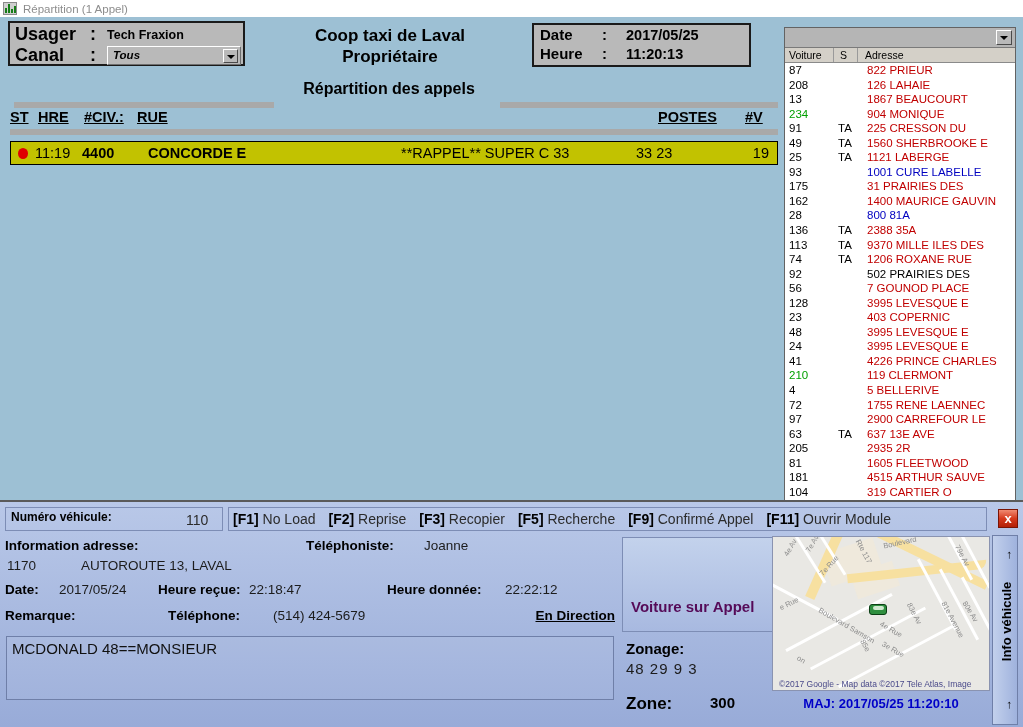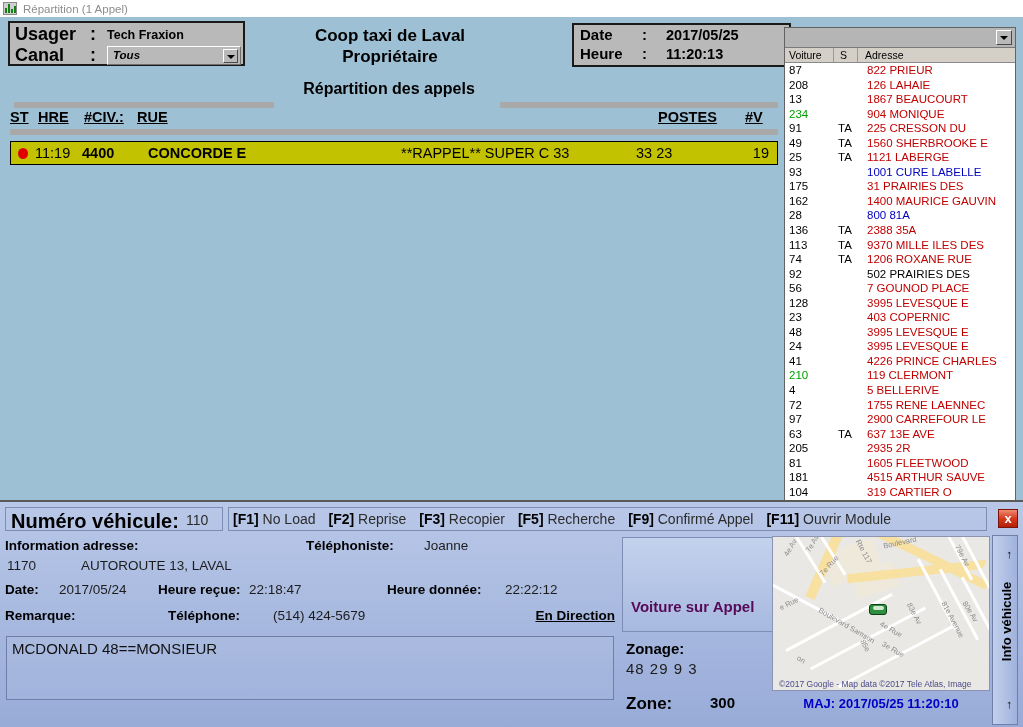--- a/index.html
+++ b/index.html
@@ -41,21 +41,21 @@
     box-sizing:border-box;}
   .canal-select .arrow:after{content:"";position:absolute;left:3px;top:5px;border-left:4px solid transparent;
     border-right:4px solid transparent;border-top:4px solid #000;}
 
   
   .proprio{position:absolute;left:255px;top:8px;width:270px;text-align:center;}
   .proprio div{font-size:17px;font-weight:bold;color:#000;line-height:21px;}
 
   
   .date-box{position:absolute;left:532px;top:6px;width:219px;height:44px;background:#b9b9b9;
-    border:2px solid #1a1a1a;box-sizing:border-box;margin-left:40px;}
+    border:2px solid #1a1a1a;box-sizing:border-box;}
   .date-lbl{position:absolute;left:6px;font-size:15px;font-weight:bold;color:#000;}
   .date-lbl.l1{top:1px;} .date-lbl.l2{top:20px;}
   .date-colon{position:absolute;left:68px;font-size:15px;font-weight:bold;color:#000;}
   .date-colon.l1{top:1px;} .date-colon.l2{top:20px;}
   .date-val{position:absolute;left:92px;font-size:14.5px;font-weight:bold;color:#000;}
   .date-val.l1{top:2px;} .date-val.l2{top:21px;}
 
   
   .rep-title{position:absolute;left:0;top:63px;width:778px;text-align:center;font-size:16px;font-weight:bold;color:#000;}
   .bar-l{position:absolute;left:14px;top:85px;width:260px;height:6px;background:#a9a9a9;}
@@ -101,21 +101,21 @@
   .rrow .v{position:absolute;left:4px;color:#000;}
   .rrow .s{position:absolute;left:53px;color:#000;}
   .rrow .a{position:absolute;left:82px;}
 
   
   .bpanel{position:absolute;left:0;top:500px;width:1023px;height:227px;
     background:linear-gradient(to bottom,#b9c8e8 0%,#98abd8 100%);
     border-top:2px solid #5a5a5a;box-sizing:border-box;}
   .veh-box{position:absolute;left:5px;top:5px;width:218px;height:24px;background:transparent;
     border:1px solid #7d8db5;box-sizing:border-box;}
-  .veh-box .lbl{position:absolute;left:5px;top:2px;font-size:20px;font-weight:bold;color:#000;}
+  .veh-box .lbl{position:absolute;left:5px;top:2px;font-size:12px;font-weight:bold;color:#000;}
   .veh-box .val{position:absolute;left:180px;top:4px;font-size:14px;color:#2b2b2b;}
   .fkeys{position:absolute;left:228px;top:5px;right:36px;height:24px;border:1px solid #7d8db5;box-sizing:border-box;
     font-size:14px;color:#2b2b2b;white-space:nowrap;padding-top:3px;padding-left:4px;}
   .fkeys b{color:#000;}
   .fkeys .fk{margin-right:13px;}
   .closebtn{position:absolute;right:5px;top:7px;width:20px;height:19px;
     background:linear-gradient(to bottom,#f08a72 0%,#d63a1e 50%,#b22008 100%);
     border:1px solid #7a1405;box-sizing:border-box;color:#fff;font-size:13px;font-weight:bold;
     text-align:center;line-height:17px;}
 

